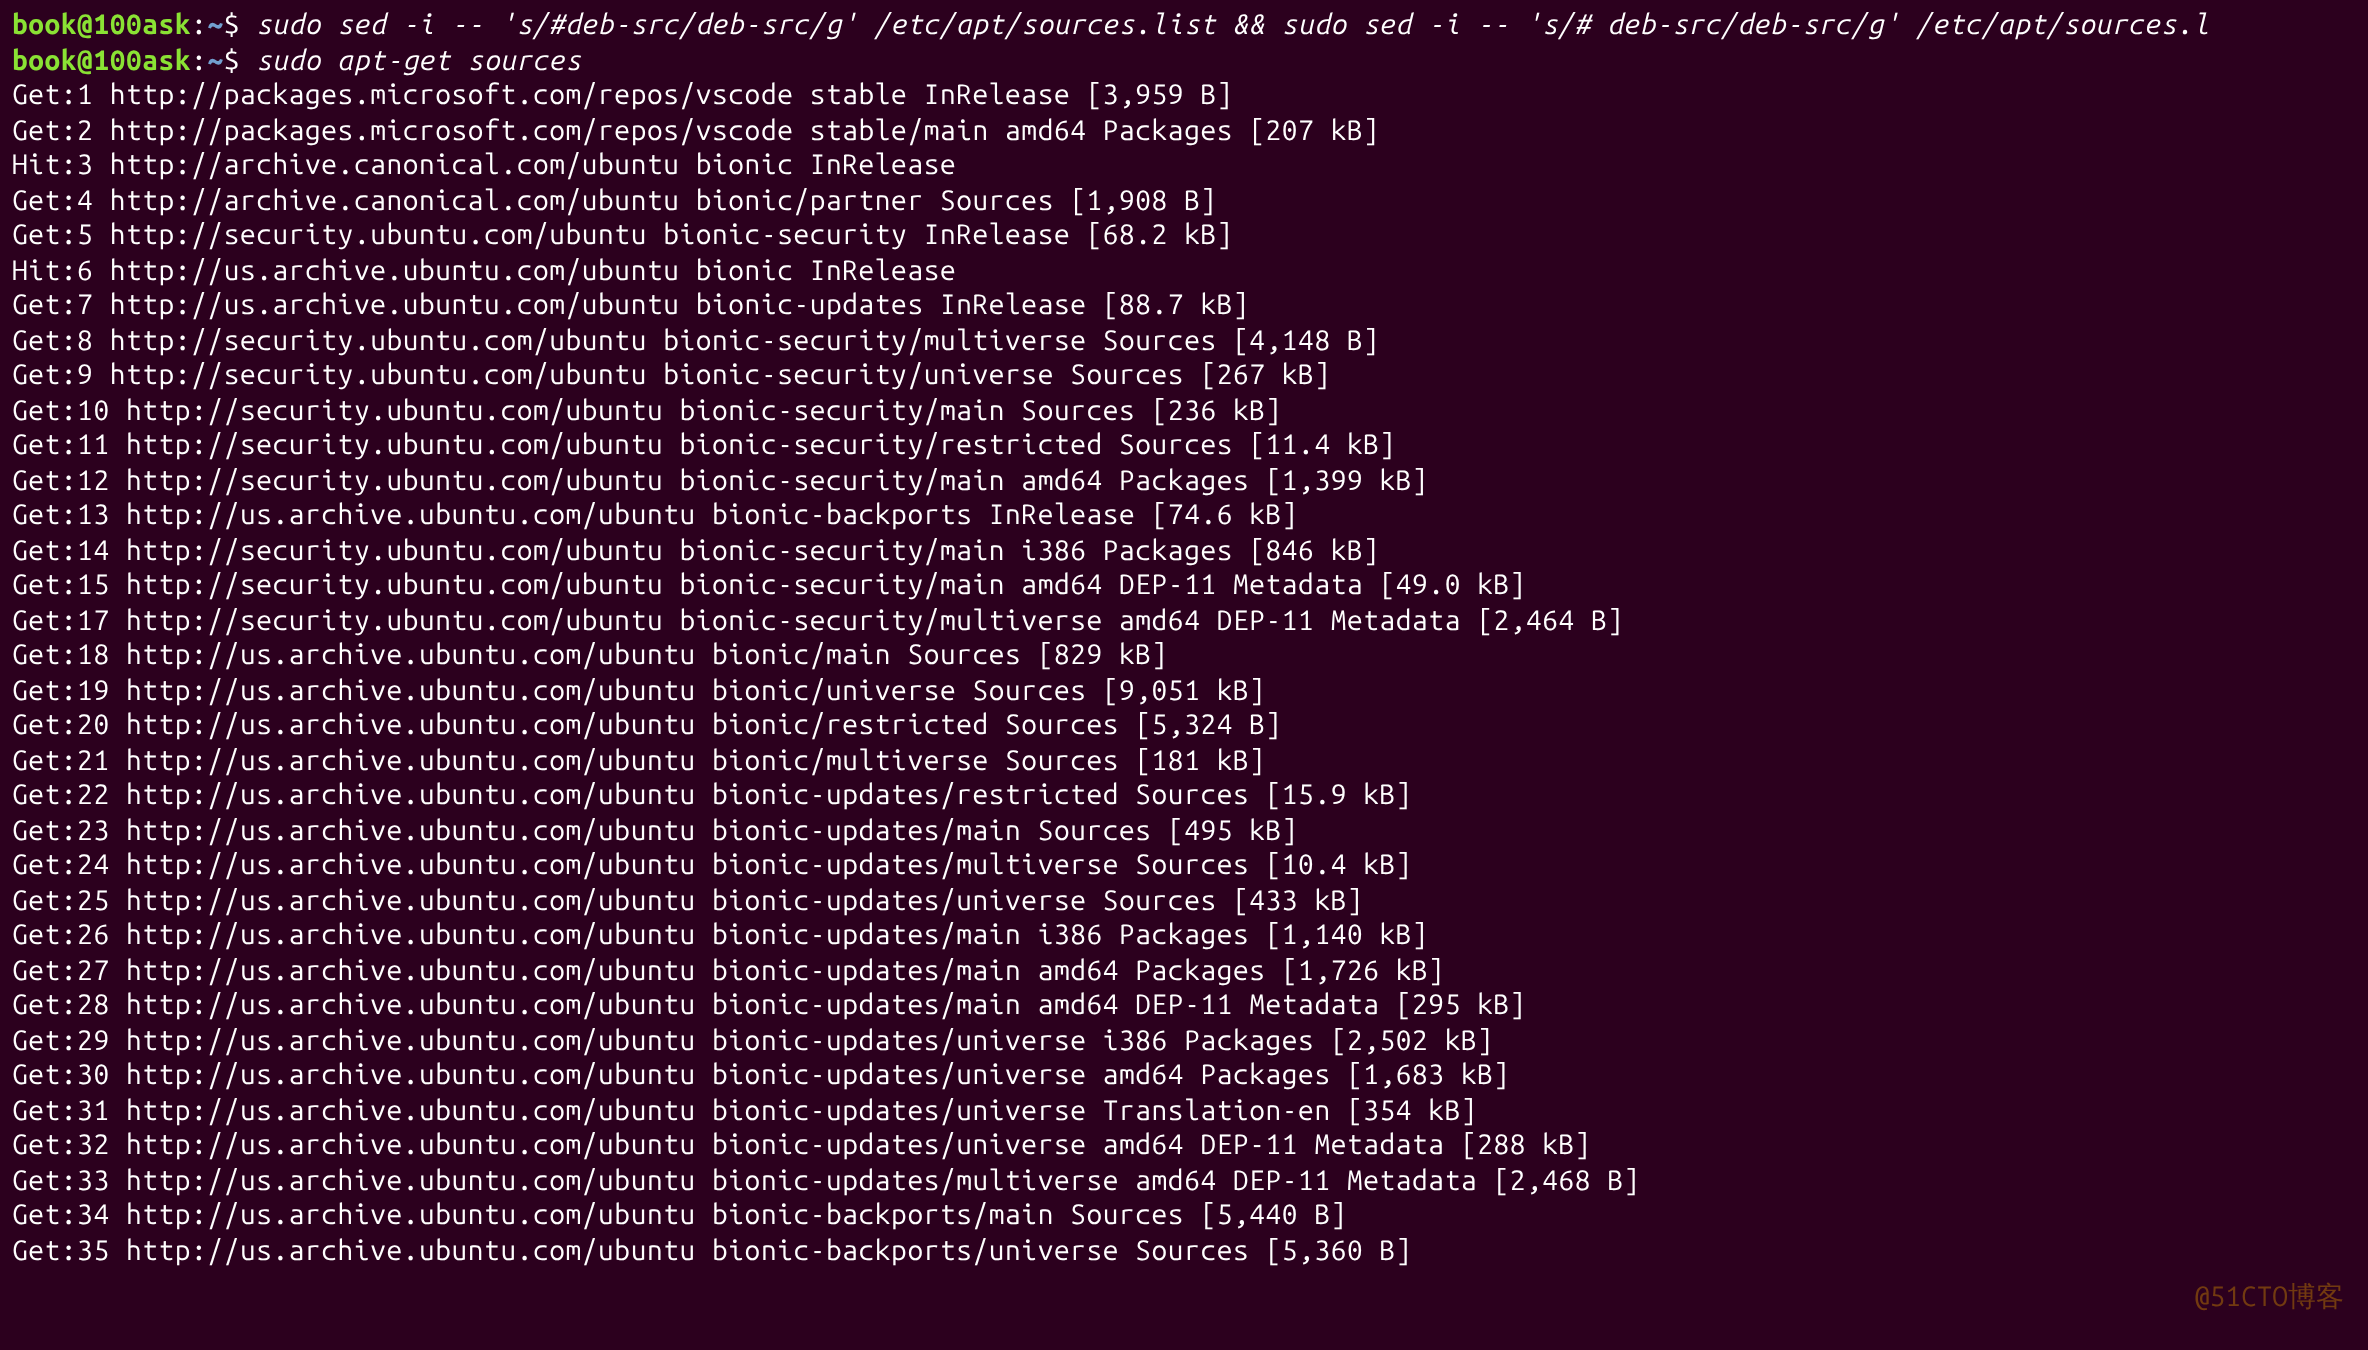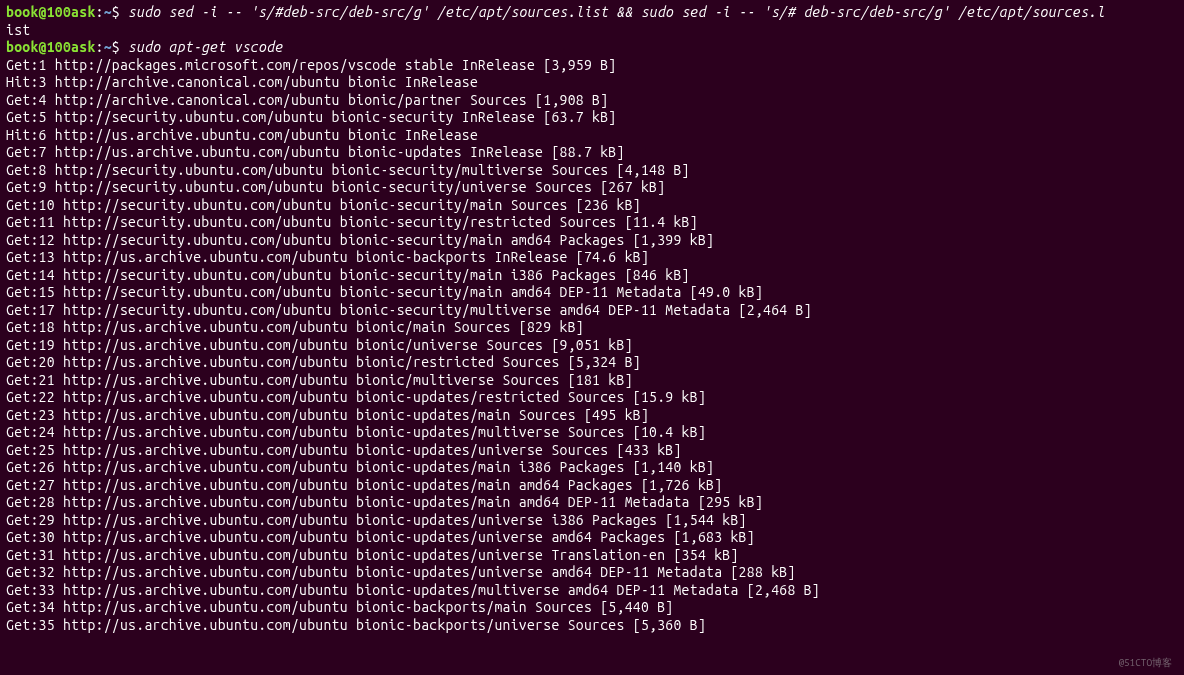--- a/index.html
+++ b/index.html
@@ -39,39 +39,39 @@
     }
     .command {
       color: #ffffff;
       font-style: italic;
     }
     .output {
       color: #ffffff;
     }
     .watermark {
       position: absolute;
-      bottom: 6px;
+      bottom: 18px;
       right: 12px;
-      color: #a3a3a3;
-      font-size: 10px;
+      color: #a16207;
+      font-size: 14px;
       opacity: 0.6;
     }
   </style>
 </head>
 <body>
 
 <div>
   <div class="terminal-line"><span class="prompt-user">book@100ask</span><span class="prompt-colon">:</span><span class="prompt-path">~</span><span class="prompt-dollar">$</span><span class="command"> </span><span class="command">sudo sed -i -- 's/#deb-src/deb-src/g' /etc/apt/sources.list &amp;&amp; sudo sed -i -- 's/# deb-src/deb-src/g' /etc/apt/sources.l</span></div>
-  <div class="terminal-line output">ist</div>
-  <div class="terminal-line"><span class="prompt-user">book@100ask</span><span class="prompt-colon">:</span><span class="prompt-path">~</span><span class="prompt-dollar">$</span><span class="command"> </span><span class="command">sudo apt-get vscode</span></div>
+  <div class="terminal-line"><span class="prompt-user">book@100ask</span><span class="prompt-colon">:</span><span class="prompt-path">~</span><span class="prompt-dollar">$</span><span class="command"> </span><span class="command">sudo apt-get sources</span></div>
   <div id="output-container">
       <div class="terminal-line output">Get:1 http://packages.microsoft.com/repos/vscode stable InRelease [3,959 B]</div>
+      <div class="terminal-line output">Get:2 http://packages.microsoft.com/repos/vscode stable/main amd64 Packages [207 kB]</div>
       <div class="terminal-line output">Hit:3 http://archive.canonical.com/ubuntu bionic InRelease</div>
       <div class="terminal-line output">Get:4 http://archive.canonical.com/ubuntu bionic/partner Sources [1,908 B]</div>
-      <div class="terminal-line output">Get:5 http://security.ubuntu.com/ubuntu bionic-security InRelease [63.7 kB]</div>
+      <div class="terminal-line output">Get:5 http://security.ubuntu.com/ubuntu bionic-security InRelease [68.2 kB]</div>
       <div class="terminal-line output">Hit:6 http://us.archive.ubuntu.com/ubuntu bionic InRelease</div>
       <div class="terminal-line output">Get:7 http://us.archive.ubuntu.com/ubuntu bionic-updates InRelease [88.7 kB]</div>
       <div class="terminal-line output">Get:8 http://security.ubuntu.com/ubuntu bionic-security/multiverse Sources [4,148 B]</div>
       <div class="terminal-line output">Get:9 http://security.ubuntu.com/ubuntu bionic-security/universe Sources [267 kB]</div>
       <div class="terminal-line output">Get:10 http://security.ubuntu.com/ubuntu bionic-security/main Sources [236 kB]</div>
       <div class="terminal-line output">Get:11 http://security.ubuntu.com/ubuntu bionic-security/restricted Sources [11.4 kB]</div>
       <div class="terminal-line output">Get:12 http://security.ubuntu.com/ubuntu bionic-security/main amd64 Packages [1,399 kB]</div>
       <div class="terminal-line output">Get:13 http://us.archive.ubuntu.com/ubuntu bionic-backports InRelease [74.6 kB]</div>
       <div class="terminal-line output">Get:14 http://security.ubuntu.com/ubuntu bionic-security/main i386 Packages [846 kB]</div>
       <div class="terminal-line output">Get:15 http://security.ubuntu.com/ubuntu bionic-security/main amd64 DEP-11 Metadata [49.0 kB]</div>
@@ -80,21 +80,21 @@
       <div class="terminal-line output">Get:19 http://us.archive.ubuntu.com/ubuntu bionic/universe Sources [9,051 kB]</div>
       <div class="terminal-line output">Get:20 http://us.archive.ubuntu.com/ubuntu bionic/restricted Sources [5,324 B]</div>
       <div class="terminal-line output">Get:21 http://us.archive.ubuntu.com/ubuntu bionic/multiverse Sources [181 kB]</div>
       <div class="terminal-line output">Get:22 http://us.archive.ubuntu.com/ubuntu bionic-updates/restricted Sources [15.9 kB]</div>
       <div class="terminal-line output">Get:23 http://us.archive.ubuntu.com/ubuntu bionic-updates/main Sources [495 kB]</div>
       <div class="terminal-line output">Get:24 http://us.archive.ubuntu.com/ubuntu bionic-updates/multiverse Sources [10.4 kB]</div>
       <div class="terminal-line output">Get:25 http://us.archive.ubuntu.com/ubuntu bionic-updates/universe Sources [433 kB]</div>
       <div class="terminal-line output">Get:26 http://us.archive.ubuntu.com/ubuntu bionic-updates/main i386 Packages [1,140 kB]</div>
       <div class="terminal-line output">Get:27 http://us.archive.ubuntu.com/ubuntu bionic-updates/main amd64 Packages [1,726 kB]</div>
       <div class="terminal-line output">Get:28 http://us.archive.ubuntu.com/ubuntu bionic-updates/main amd64 DEP-11 Metadata [295 kB]</div>
-      <div class="terminal-line output">Get:29 http://us.archive.ubuntu.com/ubuntu bionic-updates/universe i386 Packages [1,544 kB]</div>
+      <div class="terminal-line output">Get:29 http://us.archive.ubuntu.com/ubuntu bionic-updates/universe i386 Packages [2,502 kB]</div>
       <div class="terminal-line output">Get:30 http://us.archive.ubuntu.com/ubuntu bionic-updates/universe amd64 Packages [1,683 kB]</div>
       <div class="terminal-line output">Get:31 http://us.archive.ubuntu.com/ubuntu bionic-updates/universe Translation-en [354 kB]</div>
       <div class="terminal-line output">Get:32 http://us.archive.ubuntu.com/ubuntu bionic-updates/universe amd64 DEP-11 Metadata [288 kB]</div>
       <div class="terminal-line output">Get:33 http://us.archive.ubuntu.com/ubuntu bionic-updates/multiverse amd64 DEP-11 Metadata [2,468 B]</div>
       <div class="terminal-line output">Get:34 http://us.archive.ubuntu.com/ubuntu bionic-backports/main Sources [5,440 B]</div>
       <div class="terminal-line output">Get:35 http://us.archive.ubuntu.com/ubuntu bionic-backports/universe Sources [5,360 B]</div>
     </div>
 </div>
 
 <div class="watermark">@51CTO博客</div>

